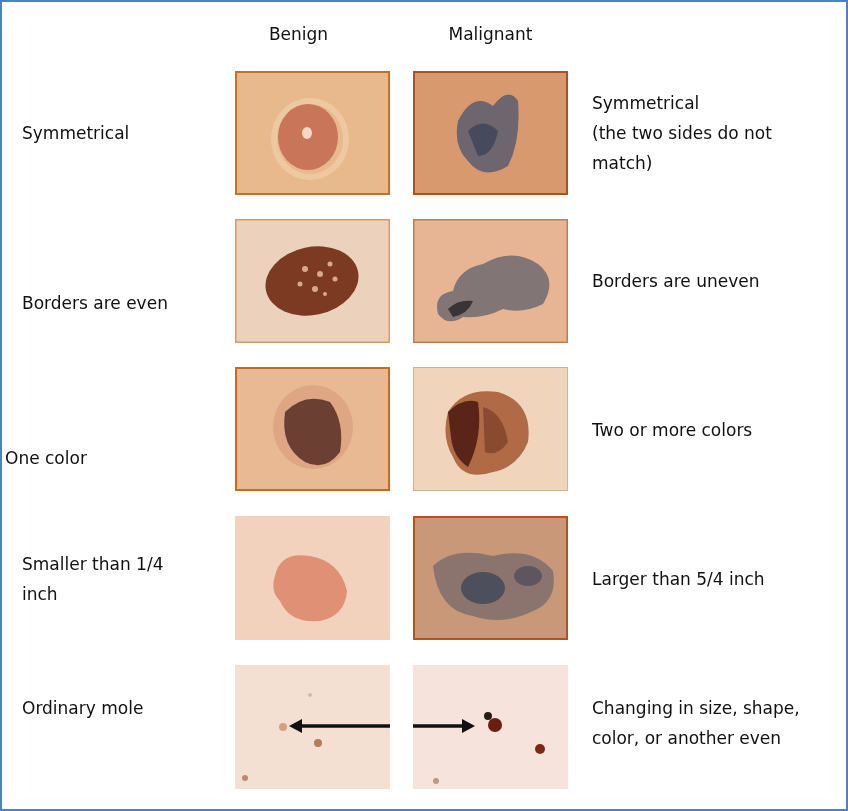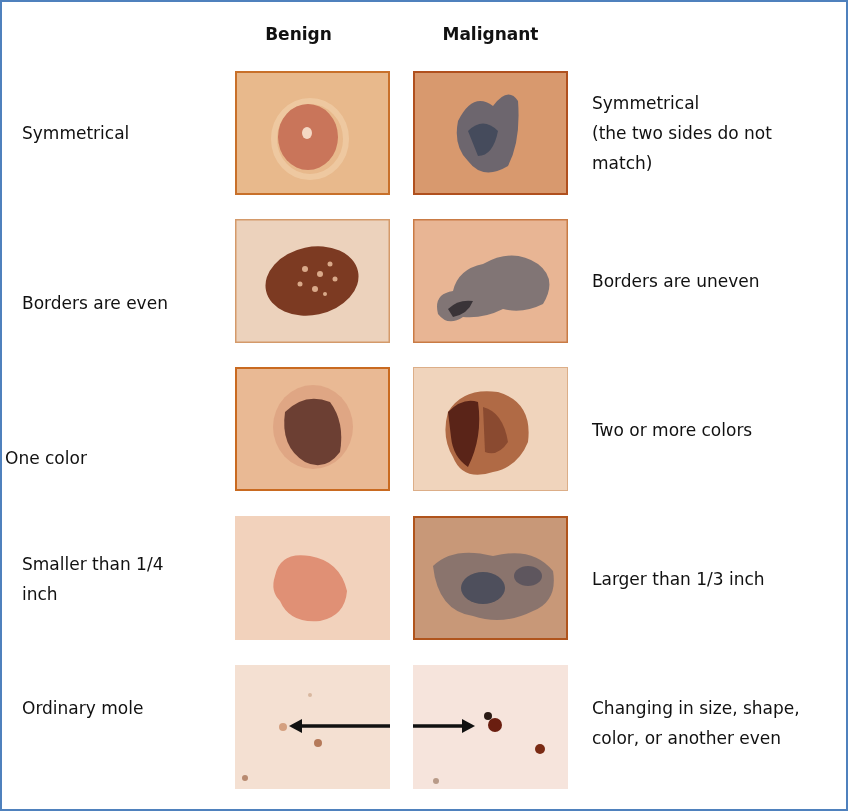--- a/index.html
+++ b/index.html
@@ -1,20 +1,20 @@
 <!DOCTYPE html>
 <html><head>
 <meta charset="utf-8">
 <style>
   html, body { margin: 0; padding: 0; background: #ffffff; }
   body { width: 848px; height: 811px; position: relative; overflow: hidden;
          font-family: "DejaVu Sans", sans-serif; color: #111; }
   .frame { position: absolute; left: 0; top: 0; width: 848px; height: 811px;
            box-sizing: border-box; border: 2px solid #4f81bd; border-right-width: 2px; }
-  .col-head { position: absolute; top: 24px; font-size: 17px; text-align: center; width: 155px; font-weight: bold; }
+  .col-head { position: absolute; top: 24px; font-size: 17px; text-align: center; width: 155px; }
   .lbl { position: absolute; font-size: 17px; line-height: 30px; }
   .tile { position: absolute; width: 155px; height: 124px; overflow: hidden; }
   .tile svg { display: block; width: 100%; height: 100%; }
 </style>
 </head>
 <body>
 
 <div class="frame"></div>
 
 <div class="col-head" style="left:221px;">Benign</div>
@@ -103,21 +103,21 @@
 </div>
 <div class="tile" style="left:413px; top:516px;">
   <svg viewBox="0 0 155 124">
       <rect width="155" height="124" fill="#c89878"></rect>
       <rect width="155" height="124" fill="none" stroke="#b0541c" stroke-width="4"></rect>
   <path d="M20 50 Q40 30 80 40 Q120 30 140 55 Q145 85 120 95 Q90 110 60 100 Q25 95 20 50Z" fill="#75686a" opacity=".75"></path>
   <ellipse cx="70" cy="72" rx="22" ry="16" fill="#3e4658" opacity=".8"></ellipse>
   <ellipse cx="115" cy="60" rx="14" ry="10" fill="#4b4a58" opacity=".7"></ellipse>
     </svg>
 </div>
-<div class="lbl" style="left:592px; top:564px;">Larger than 1/3 inch</div>
+<div class="lbl" style="left:592px; top:564px;">Larger than 5/4 inch</div>
 
 <div class="lbl" style="left:22px; top:693px;">Ordinary mole</div>
 <div class="tile" style="left:235px; top:665px;">
   <svg viewBox="0 0 155 124">
       <rect width="155" height="124" fill="#f4e0d2"></rect>
   <circle cx="48" cy="62" r="4" fill="#d4a080"></circle>
       <circle cx="83" cy="78" r="4" fill="#b57a5a"></circle>
       <circle cx="10" cy="113" r="3" fill="#b88a70"></circle>
       <circle cx="75" cy="30" r="2" fill="#d8b8a0"></circle>
   <line x1="155" y1="61" x2="62" y2="61" stroke="#111" stroke-width="3.5"></line>

